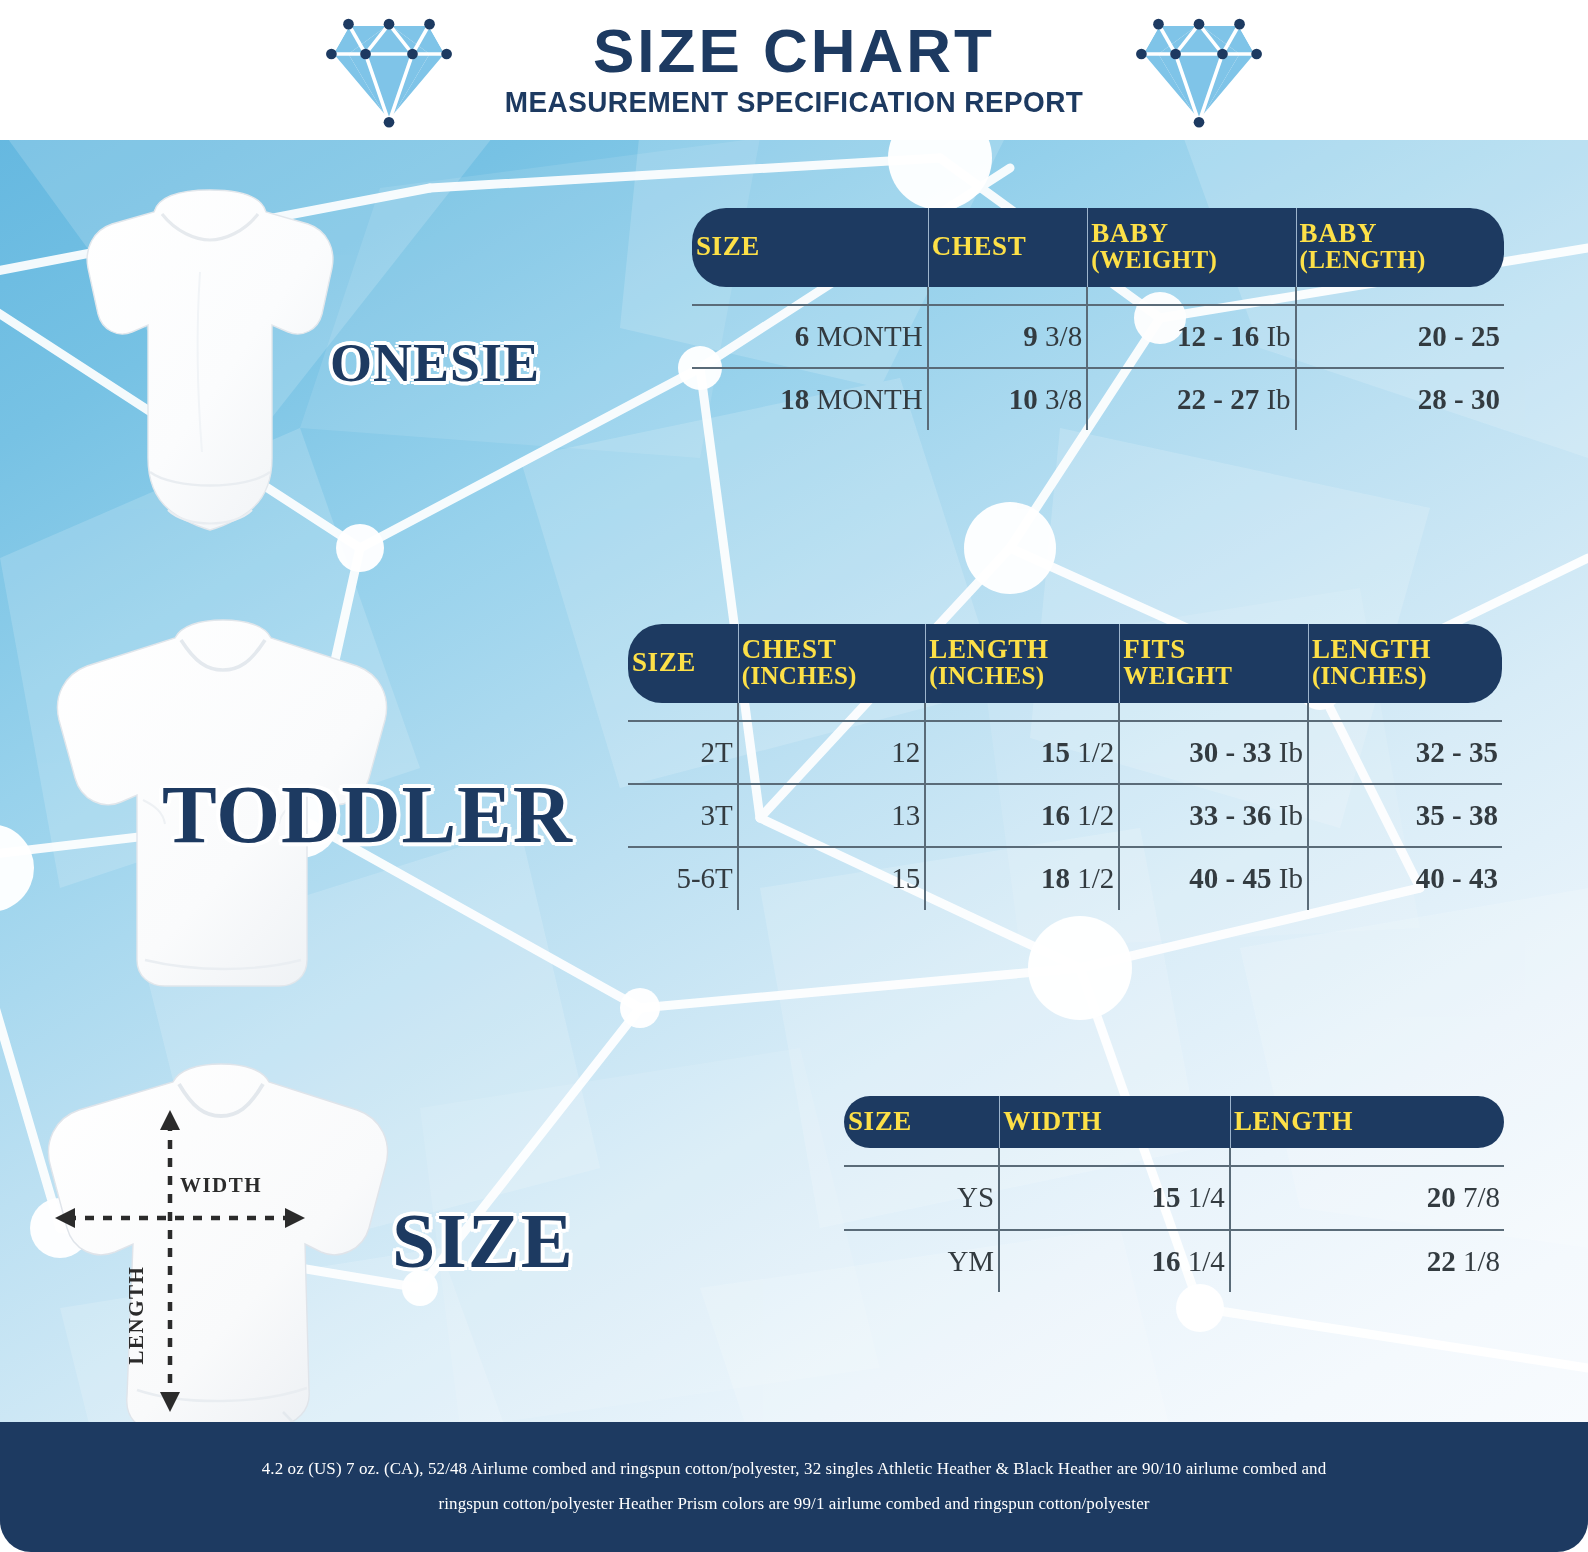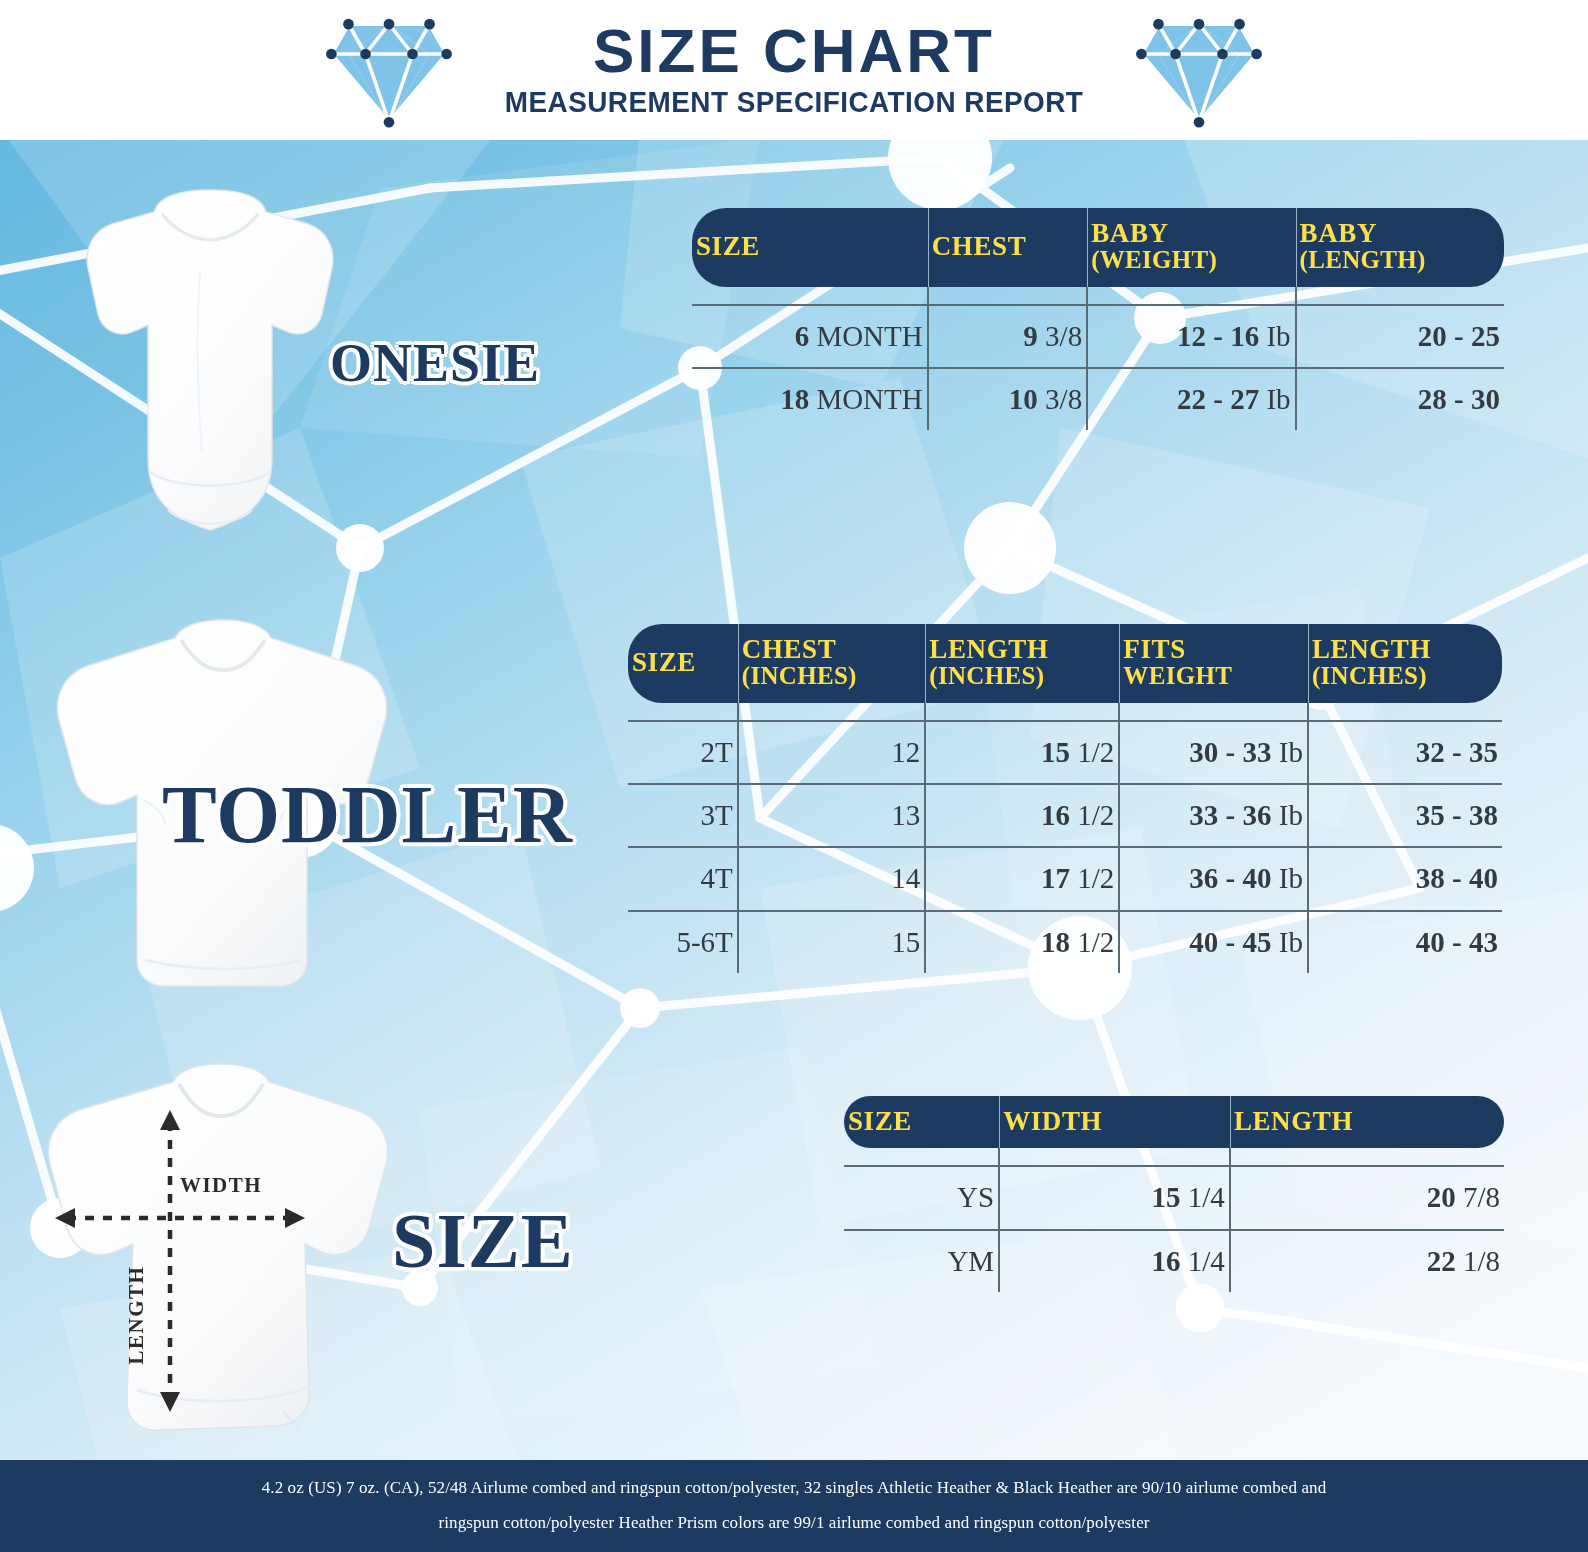--- a/index.html
+++ b/index.html
@@ -7,20 +7,21 @@
   html, body {
     width: 1588px; height: 1552px;
     font-family: "Liberation Serif", serif;
     overflow: hidden;
   }
   #page {
     position: relative;
     width: 1588px; height: 1552px;
     background: #ffffff;
     overflow: hidden;
+    border-radius: 31px;
   }
 
   
   .header {
     position: absolute; left: 0; top: 0;
     width: 1588px; height: 140px;
     background: #ffffff;
     z-index: 40;
     display: flex; align-items: center; justify-content: center;
   }
@@ -53,21 +54,21 @@
         #65b8e0 0%, #77c2e4 14%, #98d2ec 30%,
         #bce0f2 48%, #d8ecf7 64%, #eaf4fb 78%, #f4f9fd 90%, #f8fbfe 100%);
     overflow: hidden;
     z-index: 1;
   }
   .bg svg { position: absolute; left: 0; top: 0; }
 
   
   .footer {
     position: absolute; left: 0; bottom: 0;
-    width: 1588px; height: 92px;
+    width: 1588px; height: 130px;
     background: #1d3a61;
     color: #ffffff;
     display: flex; flex-direction: column;
     align-items: center; justify-content: center;
     z-index: 40;
     padding: 0 60px;
   }
   .footer-line {
     font-family: "Liberation Serif", serif;
     font-size: 17px;
@@ -455,27 +456,20 @@
           <td><span class="num">32 - 35</span></td>
         </tr>
         <tr>
           <td><span class="frac">3T</span></td>
           <td><span class="frac">13</span></td>
           <td><span class="num">16</span><span class="frac"> 1/2</span></td>
           <td><span class="num">33 - 36</span><span class="frac"> Ib</span></td>
           <td><span class="num">35 - 38</span></td>
         </tr>
         <tr>
-          <td><span class="frac">4T</span></td>
-          <td><span class="frac">14</span></td>
-          <td><span class="num">17</span><span class="frac"> 1/2</span></td>
-          <td><span class="num">36 - 40</span><span class="frac"> Ib</span></td>
-          <td><span class="num">38 - 40</span></td>
-        </tr>
-        <tr>
           <td><span class="frac">5-6T</span></td>
           <td><span class="frac">15</span></td>
           <td><span class="num">18</span><span class="frac"> 1/2</span></td>
           <td><span class="num">40 - 45</span><span class="frac"> Ib</span></td>
           <td><span class="num">40 - 43</span></td>
         </tr>
       </tbody>
   </table>
 
   <table id="table-youth" class="size-table">

